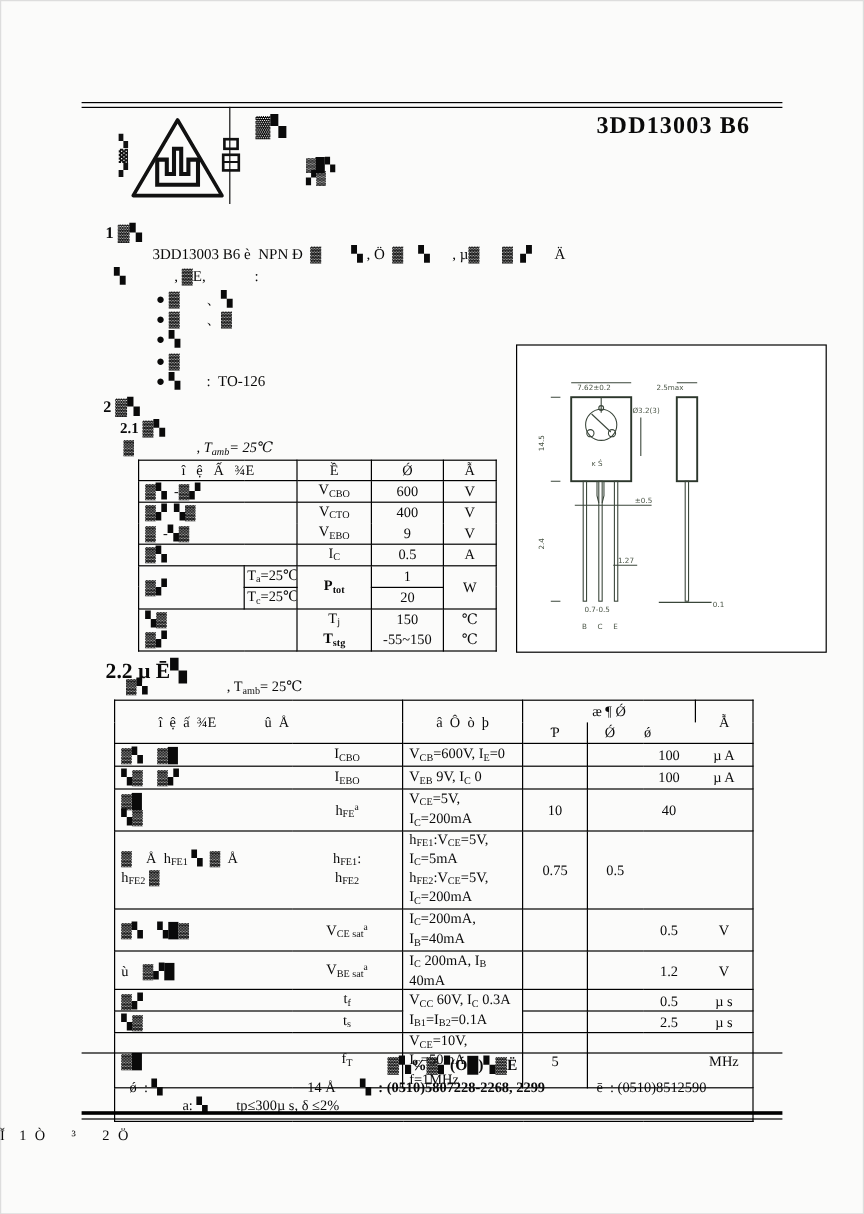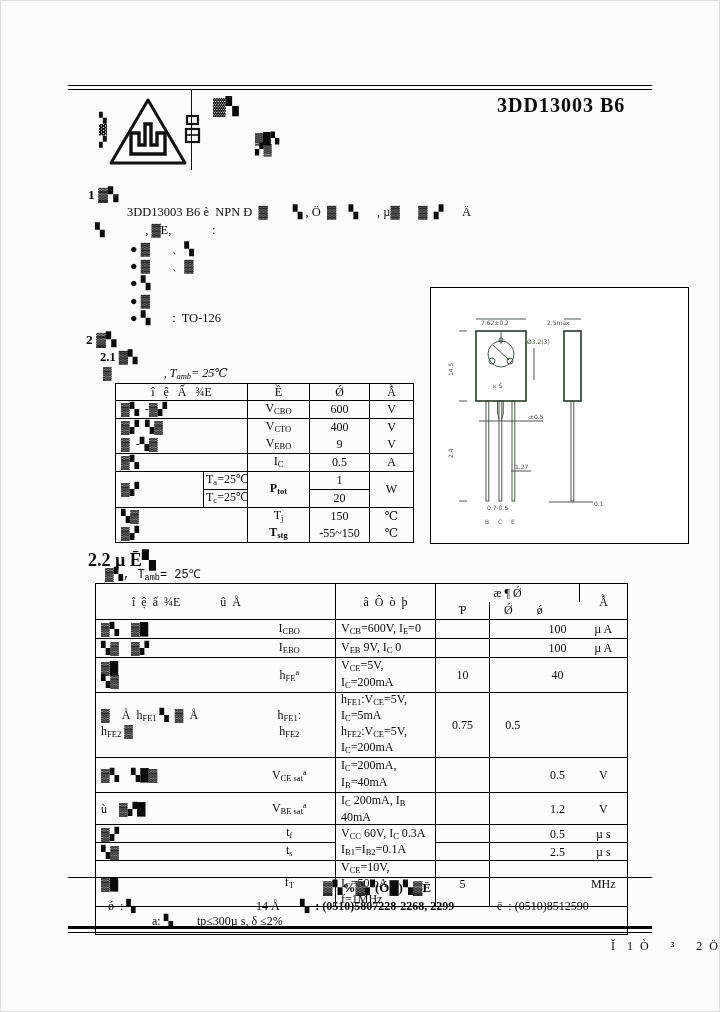--- a/index.html
+++ b/index.html
@@ -199,21 +199,21 @@
     <td colspan="2" class="l pre bt0">▓▞</td>
     <td class="c b bt0"><span>T</span><sub>stg</sub></td>
     <td class="c bt0">-55~150</td>
     <td class="c bt0">℃</td>
   </tr>
 </tbody>
   </table>
 
 <div class="abs h1" style="left:88px;top:549px;font-size:18px;">2.2 µ Ē▚</div>
 <div class="abs cap" style="left:105px;top:565px;">
-  <span>▓▚</span><span style="font-family:Liberation Mono, monospace;"><span>,  T</span><sub>amb</sub><span>= 25℃</span></span>
+  <span>▓▚</span><span style="margin-left:66px;"><span>,  T</span><sub>amb</sub><span>= 25℃</span></span>
 </div>
 
 <table id="t22" class="abs" style="left:95px;top:583px;width:532px;">
   <colgroup>
       <col style="width:148px">
       <col style="width:92px">
       <col style="width:100px">
       <col style="width:54px">
       <col style="width:46px">
       <col style="width:44px">
@@ -339,13 +339,13 @@
 </tbody>
   </table>
 
 <div class="abs rule-thin"></div>
 <div class="abs b" style="left:243px;top:880px;font-size:13px;padding-left:32px;">▓▚%▓▞(Ó█)▚▓Ë</div>
 <div class="abs footer-info pre" style="left:108px;top:899px;">ǿ  : ▚</div>
 <div class="abs footer-info pre" style="left:256px;top:899px;">14 Å</div>
 <div class="abs footer-info pre" style="left:300px;top:899px;font-weight:bold;">▚  : (0510)5807228-2268, 2299</div>
 <div class="abs footer-info pre" style="left:497px;top:899px;">ē  : (0510)8512590</div>
 <div class="abs rule-thick"></div>
-<div class="abs pre" style="left:0;top:939px;width:720px;text-align:right;font-size:12px;letter-spacing:2px;">Ĭ  1 Ò    ³    2 Ö</div>
+<div class="abs pre" style="left:0;top:939px;width:720px;text-align:left;font-size:12px;letter-spacing:2px;">Ĭ  1 Ò    ³    2 Ö</div>
 
 </body></html>

